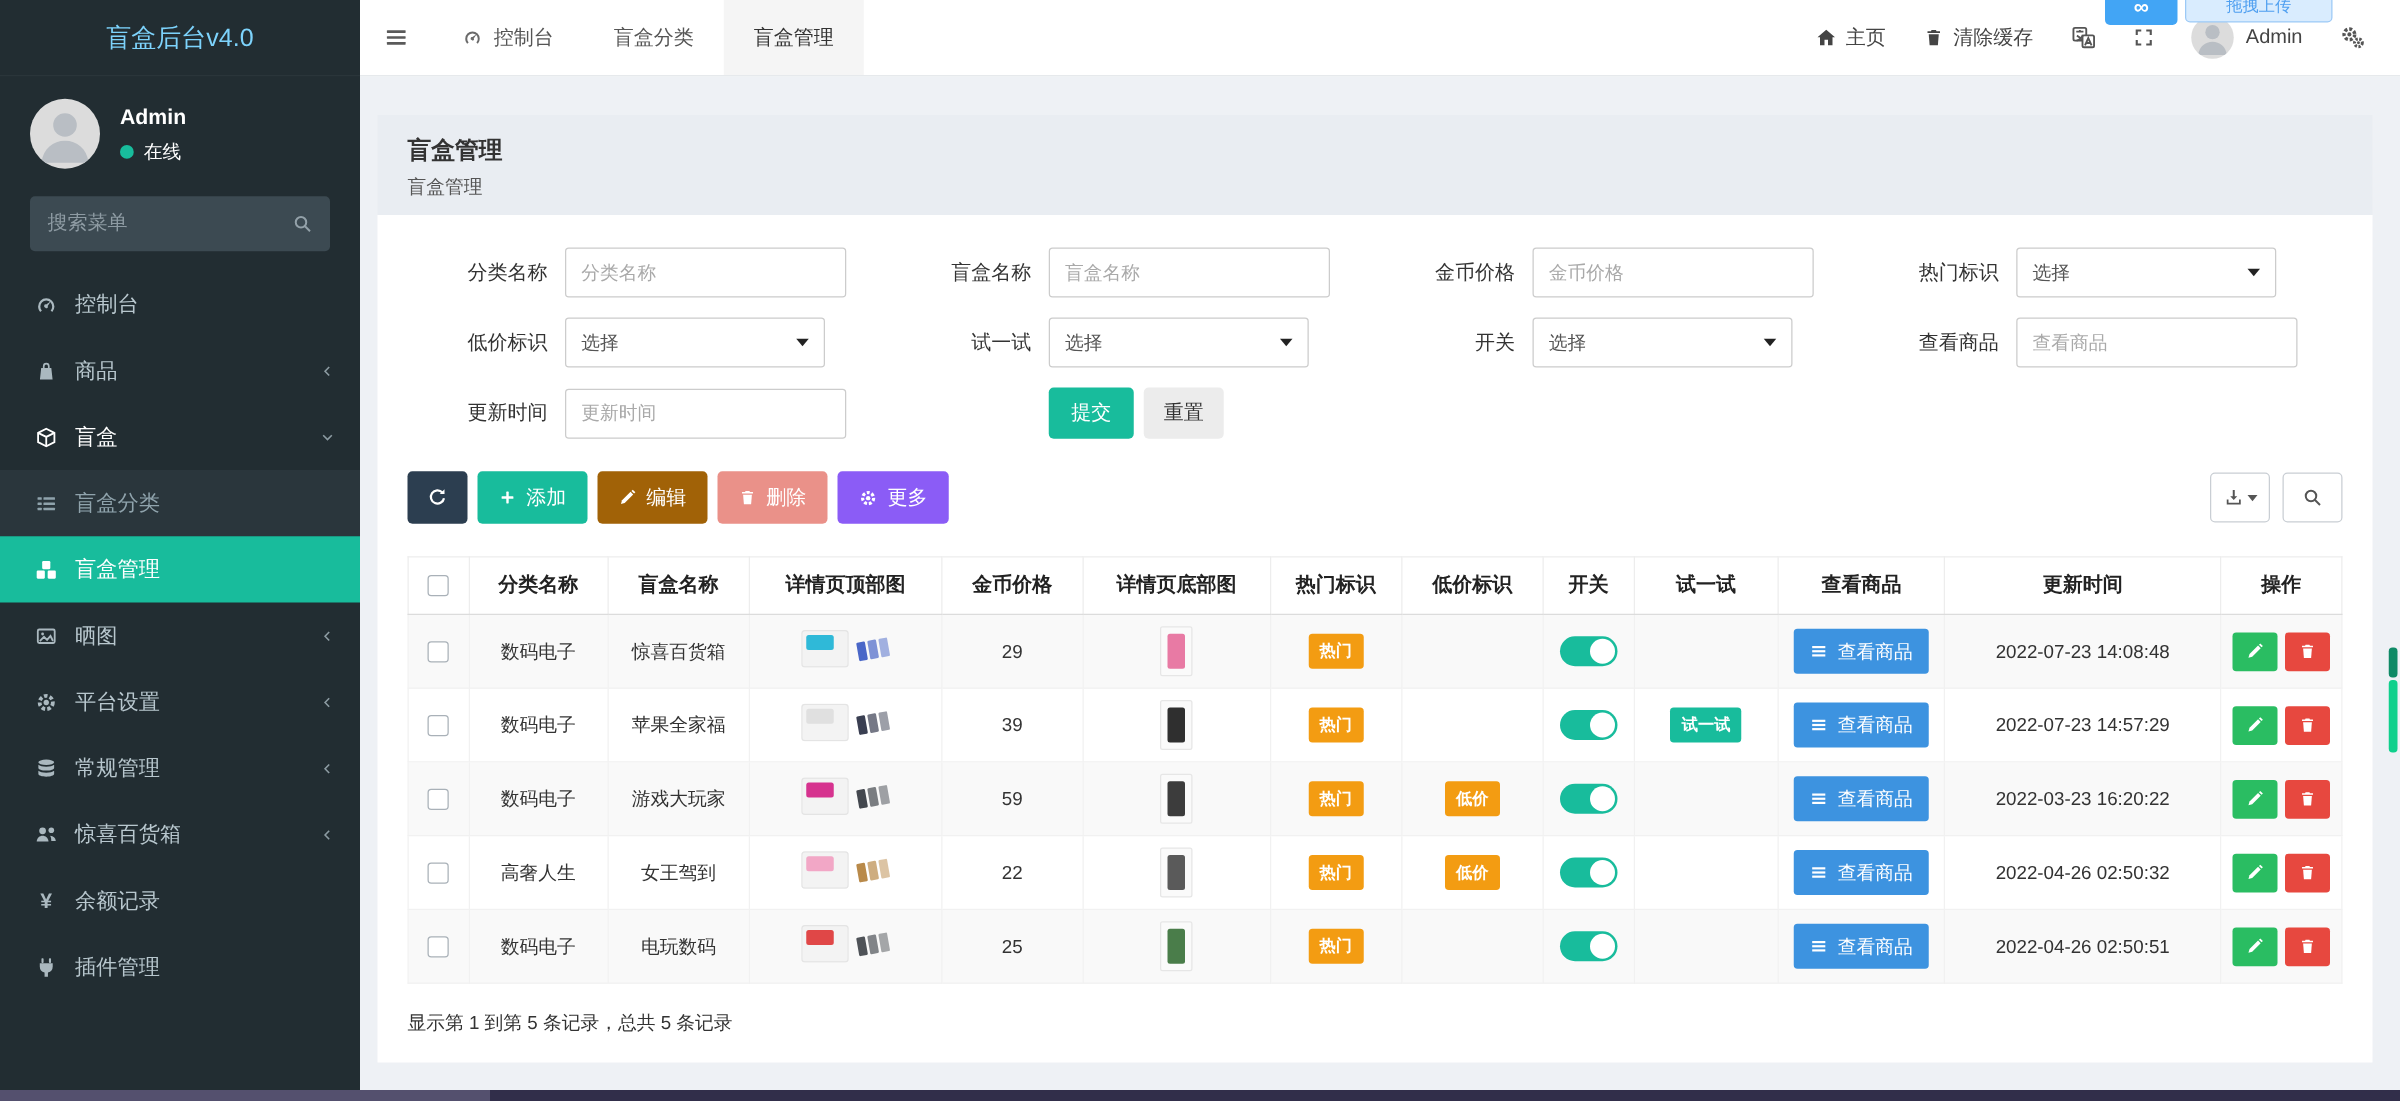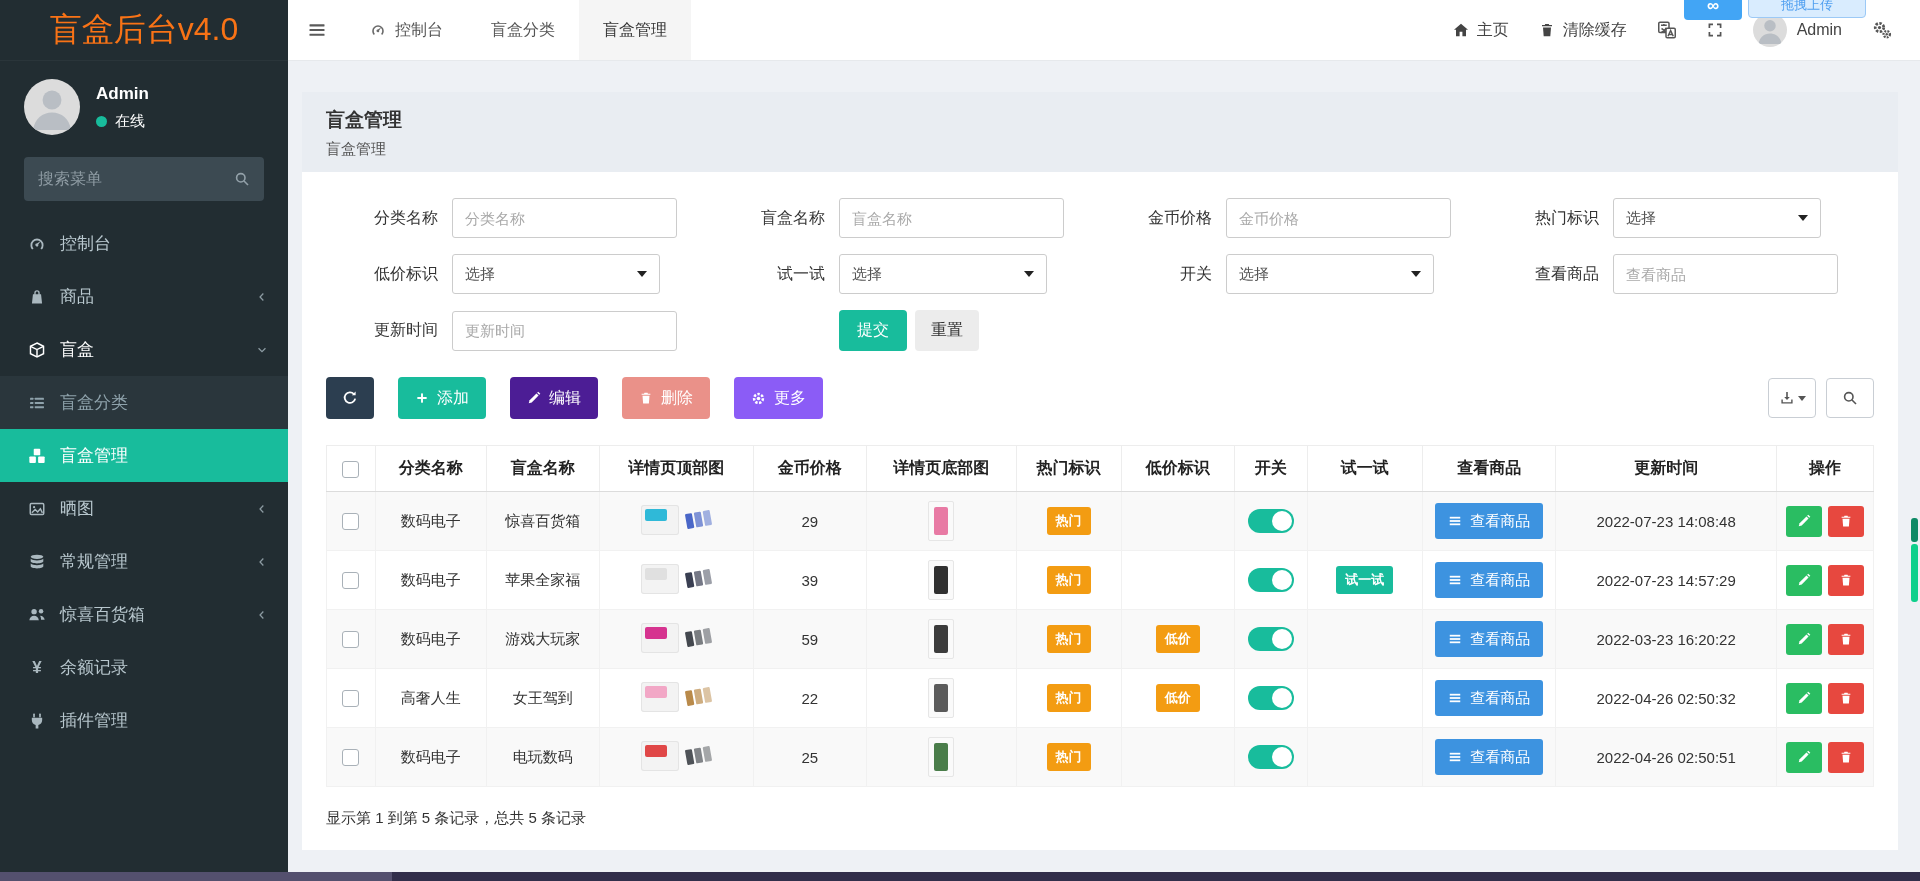--- a/index.html
+++ b/index.html
@@ -3,21 +3,21 @@
 <meta charset="utf-8">
 <style>
   *{margin:0;padding:0;box-sizing:border-box}
   html,body{width:1920px;height:881px;overflow:hidden}
   body{font-family:"Liberation Sans","DejaVu Sans",sans-serif;background:#eef1f5;display:flex;position:relative;font-size:15px;color:#333}
   [data-icon]{display:inline-flex;align-items:center;justify-content:center;width:18px;height:18px;flex-shrink:0}
   [data-icon] svg{width:100%;height:100%}.i12{width:12px;height:12px}.i14{width:14px;height:14px}
   .i15{width:15px;height:15px}.i16{width:16px;height:16px}.i20{width:20px;height:20px}
   
   .sidebar{width:288px;background:#222d32;color:#b8c7ce;flex-shrink:0;display:flex;flex-direction:column;z-index:5}
-  .logo{height:61px;display:flex;align-items:center;justify-content:center;color:#f97316;font-size:32px;border-bottom:1px solid rgba(255,255,255,.04)}
+  .logo{height:61px;display:flex;align-items:center;justify-content:center;color:#7dd3fc;font-size:20px;border-bottom:1px solid rgba(255,255,255,.04)}
   .user-panel{display:flex;align-items:center;padding:18px 24px 12px}
   .avatar-lg{width:56px;height:56px;border-radius:50%;background:#dcdcdc;overflow:hidden;flex-shrink:0;display:flex;align-items:flex-end}
   .avatar-sm{width:34px;height:34px;border-radius:50%;background:#dcdcdc;overflow:hidden;flex-shrink:0;display:flex;align-items:flex-end}
   .user-info{margin-left:16px}
   .user-name{color:#fff;font-weight:bold;font-size:17px}
   .user-status{margin-top:8px;font-size:15px;color:#fff;display:flex;align-items:center;gap:8px}
   .status-dot{width:11px;height:11px;border-radius:50%;background:#18bc9c}
   .search-box{margin:10px 24px 4px;background:#3c4a52;border-radius:4px;display:flex;align-items:center;height:44px;padding:0 14px}
   .search-box input{flex:1;background:transparent;border:none;outline:none;color:#eee;font-size:16px;min-width:0}
   .search-box input::placeholder{color:#8e9ba3}
@@ -59,25 +59,25 @@
   .f-cell{display:flex;align-items:center}
   .f-label{flex:0 0 112px;text-align:right;margin-right:14px;font-size:16px;color:#333}
   .f-control{flex:0 0 208px;height:40px;border:1px solid #ccc;border-radius:3px;background:#fff;font-size:15px;padding:0 12px;color:#333;outline:none}
   input.f-control::placeholder{color:#a9a9a9}
   .f-select{display:flex;align-items:center;justify-content:space-between;color:#555;cursor:pointer}
   .caret{width:0;height:0;border-left:5px solid transparent;border-right:5px solid transparent;border-top:6px solid #222}
   .f-buttons{margin-left:126px;display:flex;gap:8px}
   .btn-submit{background:#18bc9c;color:#fff;border:none;border-radius:4px;font-size:16px;padding:0 18px;height:41px;cursor:pointer}
   .btn-reset{background:#ececec;color:#333;border:none;border-radius:4px;font-size:16px;padding:0 16px;height:41px;cursor:pointer}
   
-  .toolbar{margin-top:26px;display:flex;align-items:center;gap:24px}
+  .toolbar{margin-top:26px;display:flex;align-items:center;gap:8px}
   .tb-btn{height:42px;border:none;border-radius:4px;color:#fff;font-size:16px;display:inline-flex;align-items:center;gap:8px;padding:0 17px;cursor:pointer}
   .tb-refresh{background:#2c3e50;width:48px;justify-content:center;padding:0}
   .tb-add{background:#18bc9c}
-  .tb-edit{background:#4c1d95}
+  .tb-edit{background:#a16207}
   .tb-del{background:#ea9189}
   .tb-more{background:#8b5cf6}
   .tb-right{margin-left:auto;display:flex;gap:10px}
   .tb-outline{width:48px;height:40px;background:#fff;border:1px solid #c9ced4;border-radius:4px;color:#555;display:flex;align-items:center;justify-content:center;gap:3px;cursor:pointer}
   .tb-caret{width:0;height:0;border-left:4px solid transparent;border-right:4px solid transparent;border-top:5px solid #555}
   
   .data-table{width:100%;border-collapse:collapse;table-layout:fixed;margin-top:26px}
   .data-table th{font-size:16px;font-weight:bold;color:#222;height:46px;border:1px solid #ededed;border-bottom:1px solid #dcdcdc;text-align:center;vertical-align:middle}
   .data-table td{height:59px;font-size:15px;color:#333;border:1px solid #f1f1f1;text-align:center;vertical-align:middle}
   tr.alt{background:#f9f9f9}
@@ -206,20 +206,34 @@
       </li>
       <li class="menu-item">
         <span class="icon mi-icon" data-icon="photos-icon">
           <svg viewBox="0 0 16 16" fill="none" stroke="currentColor" stroke-width="1.3">
             <rect x="2" y="3.2" width="12" height="9.6" rx="1"></rect>
             <circle cx="5.4" cy="6.4" r="1" fill="currentColor" stroke="none"></circle>
             <path d="M3.4 11.4l3-3 2.2 2.2 2.4-2.8 1.8 3.6"></path>
           </svg>
         </span>
         <span class="mi-label">晒图</span>
+        <span class="icon mi-arrow i12" data-icon="chevron-left-icon">
+          <svg viewBox="0 0 16 16" fill="none" stroke="currentColor" stroke-width="1.7">
+            <path d="M9.8 3.4L5.4 8l4.4 4.6"></path>
+          </svg>
+        </span>
+      </li>
+      <li class="menu-item">
+        <span class="icon mi-icon" data-icon="gear-icon">
+          <svg viewBox="0 0 16 16">
+            <circle cx="8" cy="8" r="4.7" fill="none" stroke="currentColor" stroke-width="2.7" stroke-dasharray="2.5 1.58"></circle>
+            <circle cx="8" cy="8" r="1.9" fill="currentColor"></circle>
+          </svg>
+        </span>
+        <span class="mi-label">平台设置</span>
         <span class="icon mi-arrow i12" data-icon="chevron-left-icon">
           <svg viewBox="0 0 16 16" fill="none" stroke="currentColor" stroke-width="1.7">
             <path d="M9.8 3.4L5.4 8l4.4 4.6"></path>
           </svg>
         </span>
       </li>
       <li class="menu-item">
         <span class="icon mi-icon" data-icon="database-icon">
           <svg viewBox="0 0 16 16" fill="currentColor">
             <ellipse cx="8" cy="3.4" rx="5.6" ry="1.9"></ellipse>

